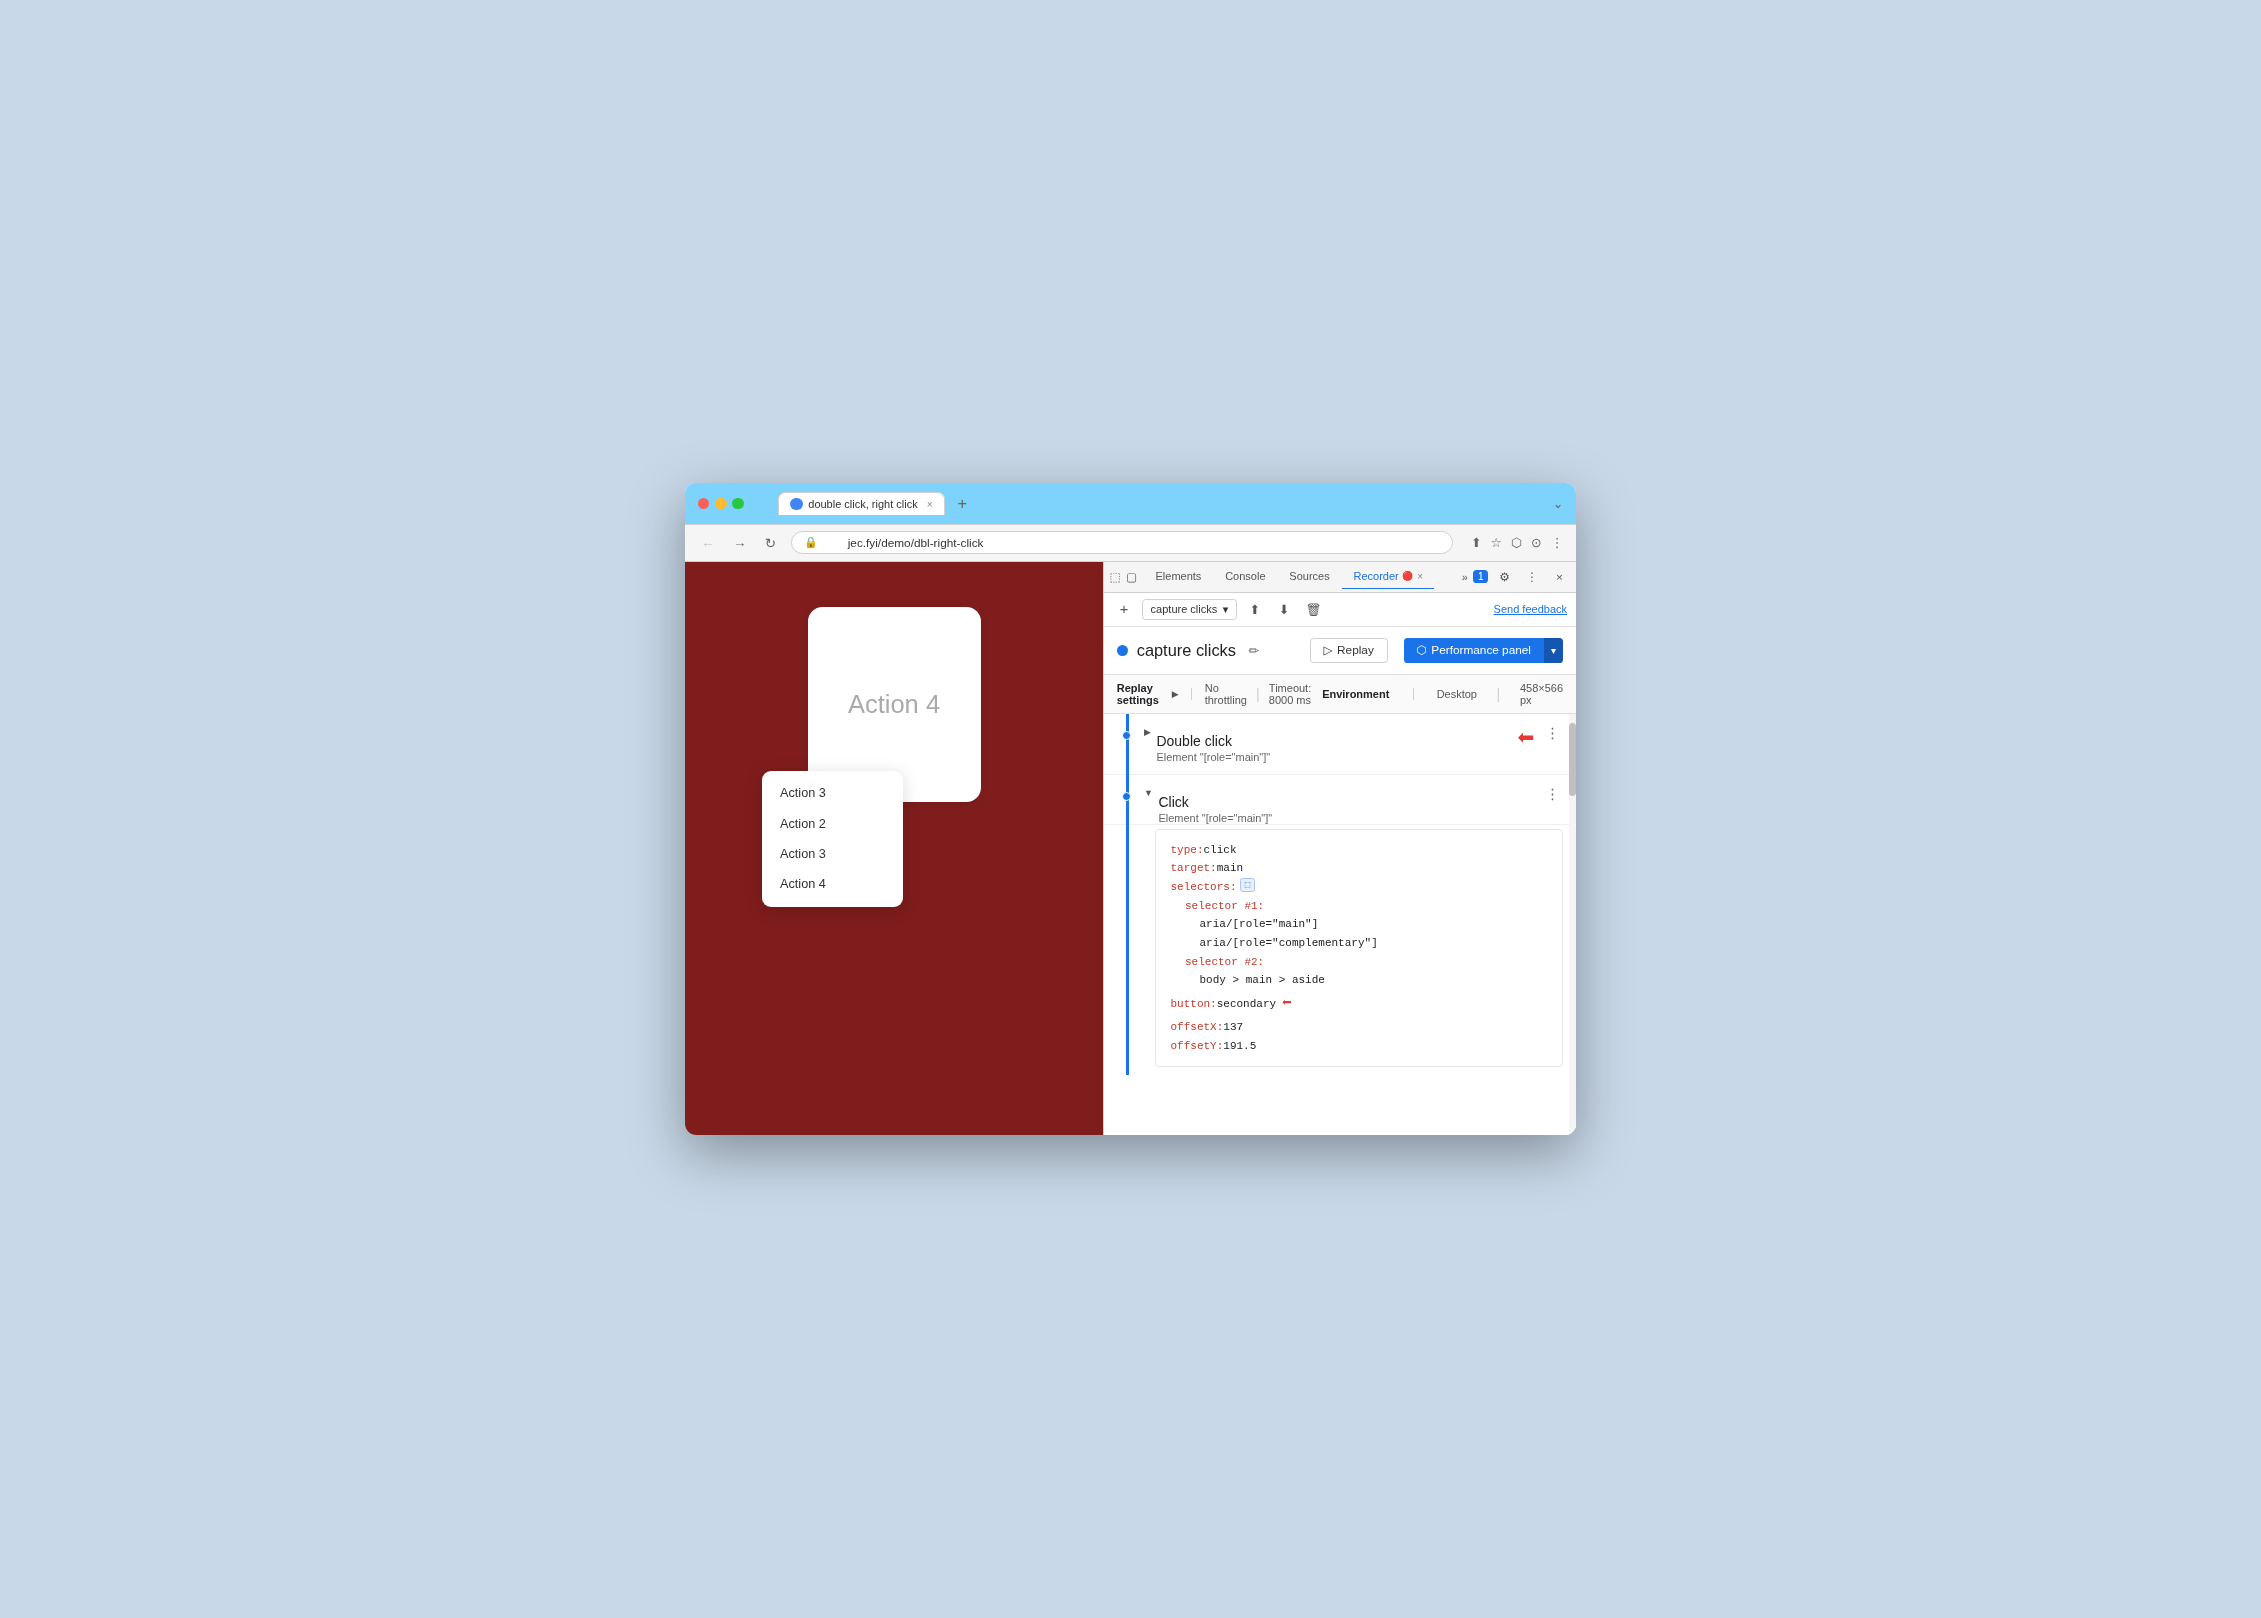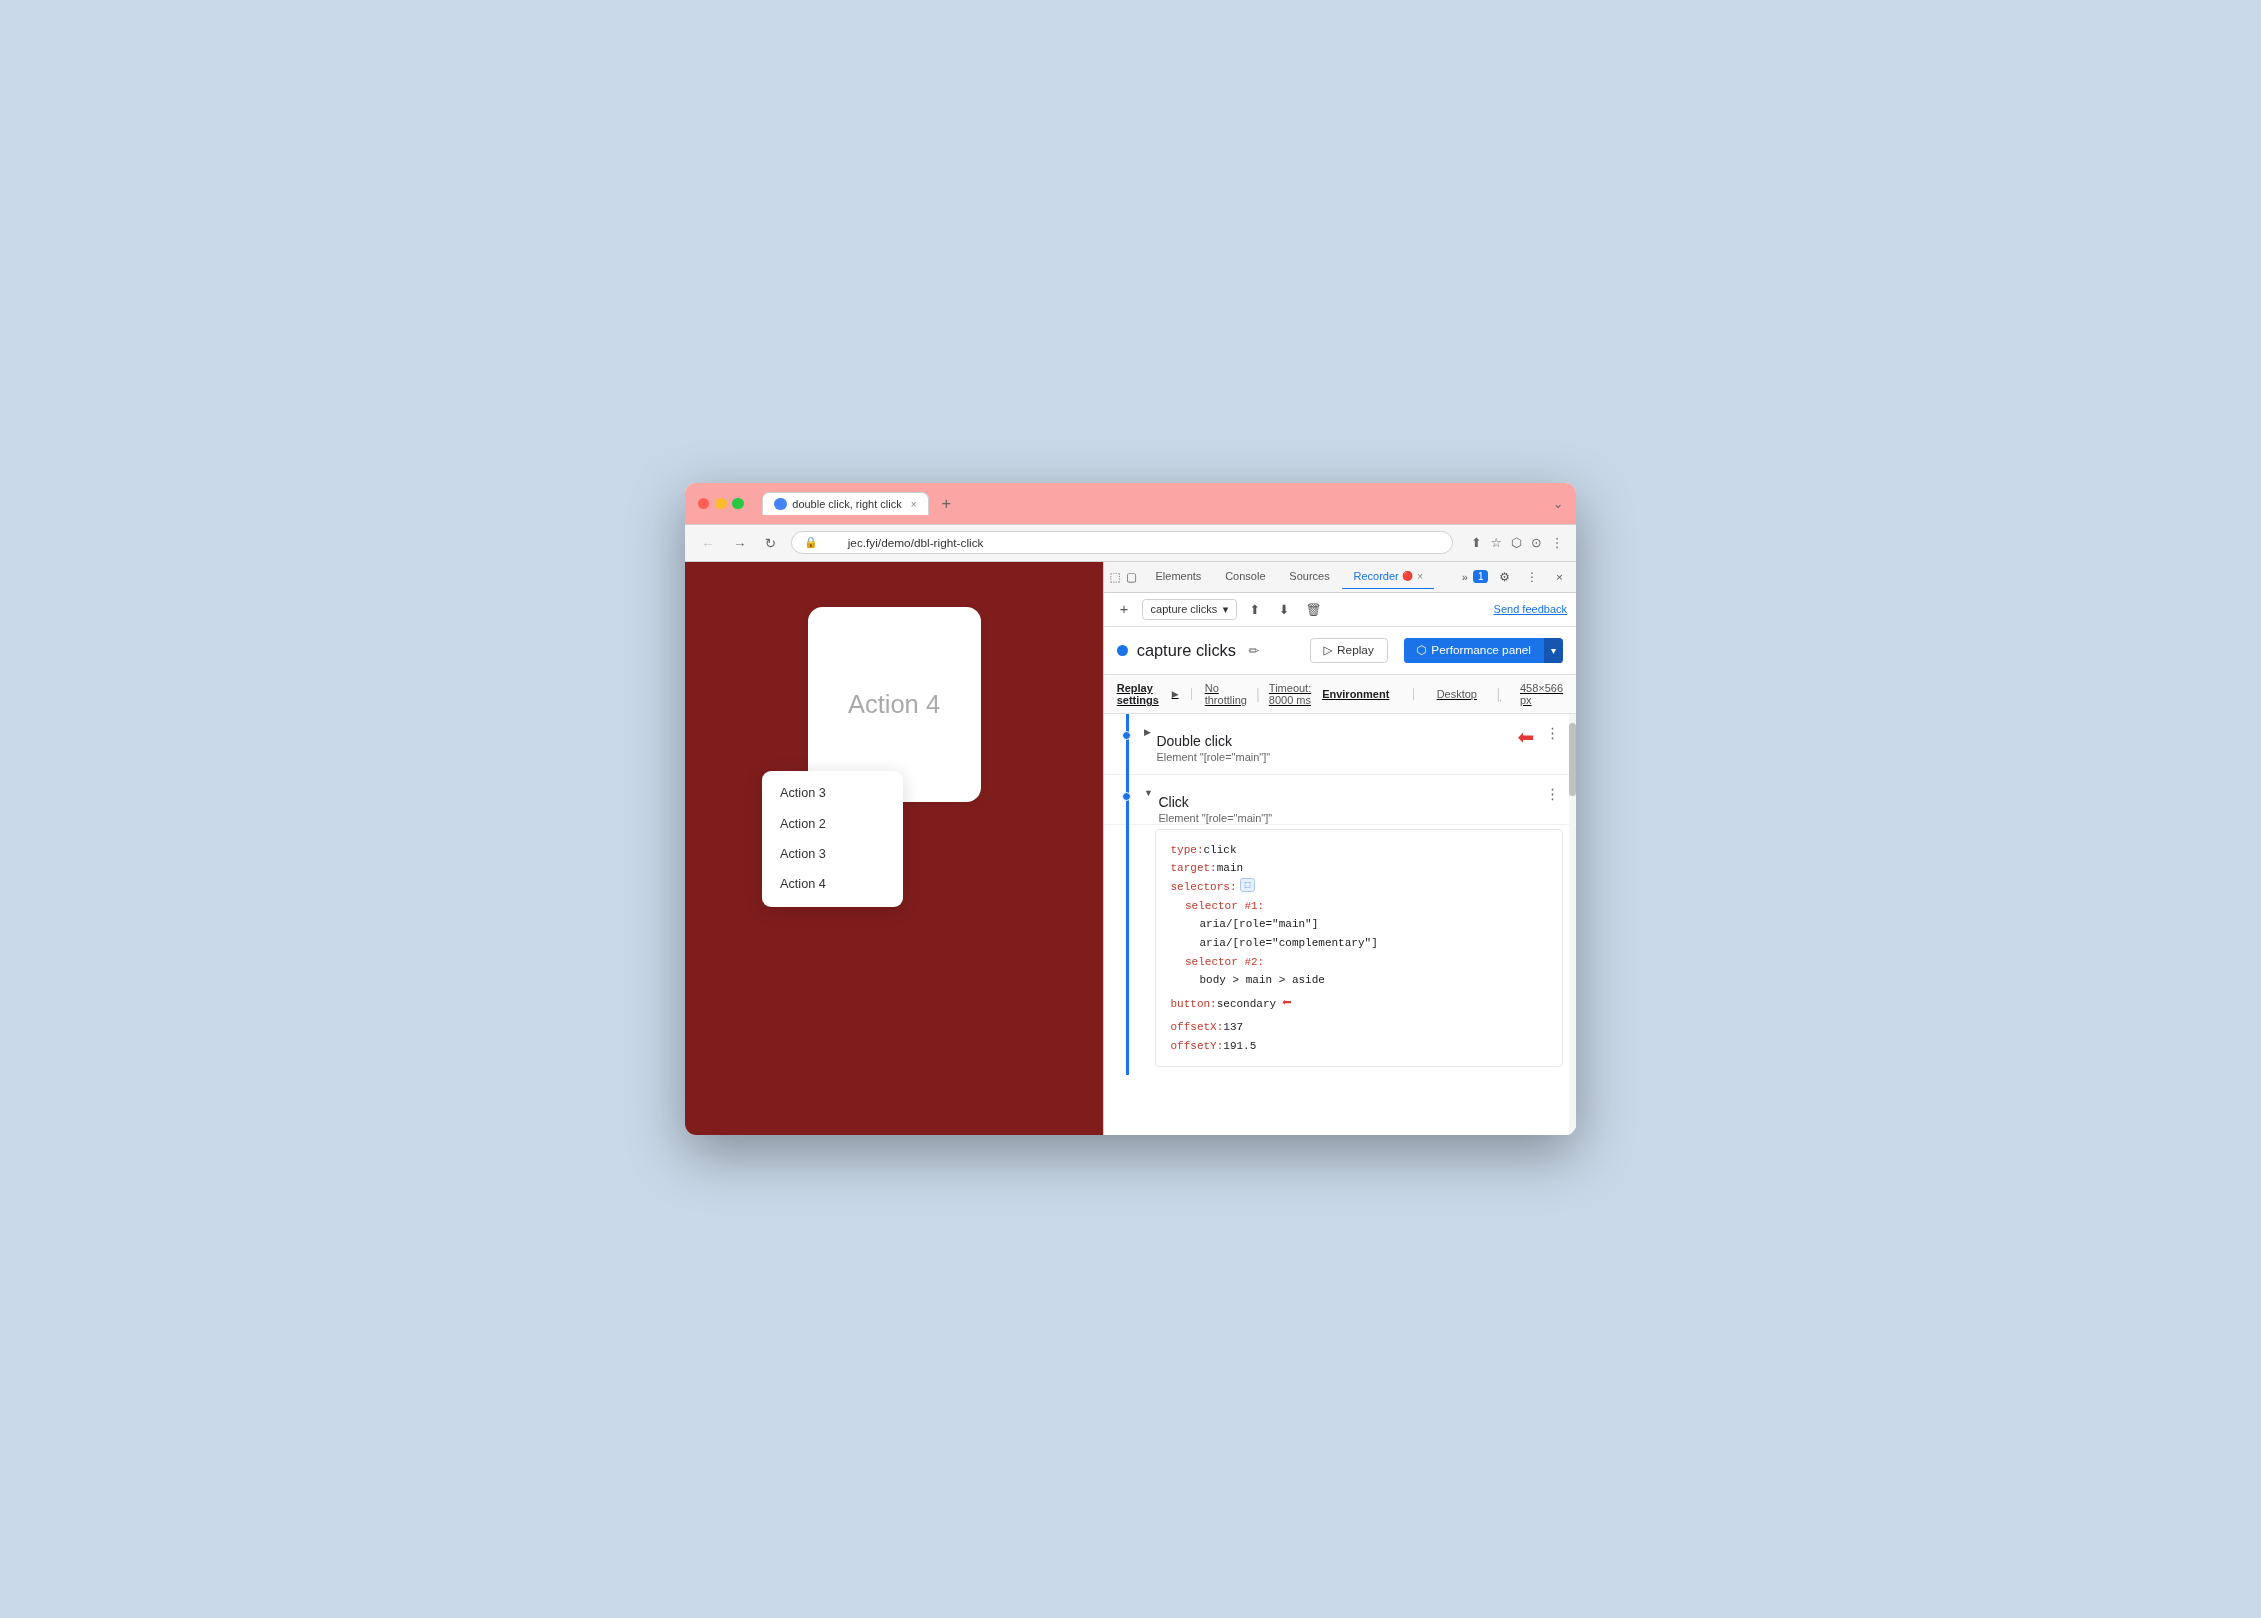--- a/index.html
+++ b/index.html
@@ -14,25 +14,25 @@
     }
     .browser-window {
       width: 891px;
       border-radius: 11px;
       overflow: hidden;
       box-shadow: 0 18px 55px rgba(0,0,0,0.35);
       background: #fff;
     }
     
     .title-bar {
-      background: #fca5a5;
+      background: #7dd3fc;
       padding: 9px 12.7px;
       display: flex;
       align-items: center;
-      gap: 9px;
+      gap: 25px;
       border-bottom: 0.9px solid #d0d0d0;
       text-align: right;
     }
     .traffic-lights {
       display: flex;
       gap: 5.5px;
     }
     .traffic-light {
       width: 11.8px;
       height: 11.8px;
@@ -335,21 +335,20 @@
       cursor: pointer;
     }
     
     .settings-bar {
       display: flex;
       align-items: center;
       justify-content: flex-end;
       padding: 7.3px 12.7px;
       border-bottom: 0.9px solid #e0e0e0;
       background: #fafafa;
-      text-decoration: underline;
     }
     .settings-left {
       display: flex;
       align-items: center;
       gap: 5.5px;
     }
     .settings-label {
       font-size: 11px;
       font-weight: 600;
       color: #202124;

